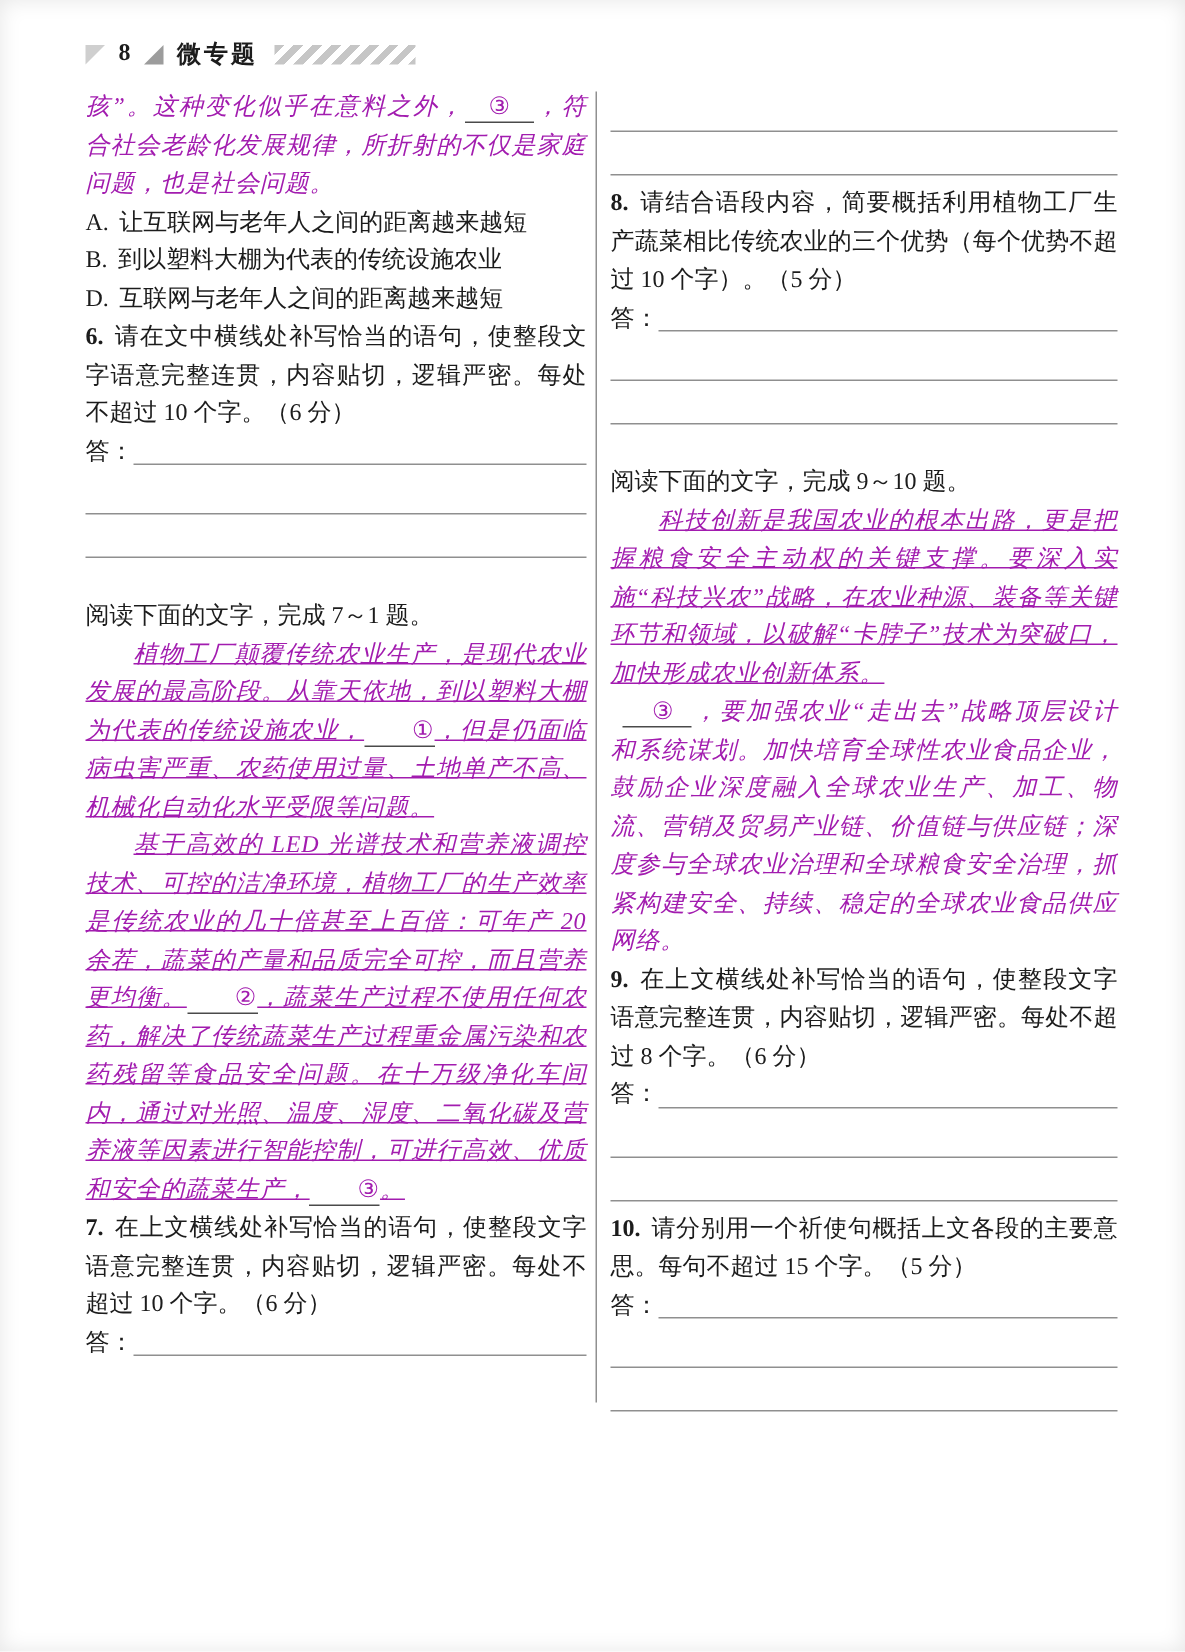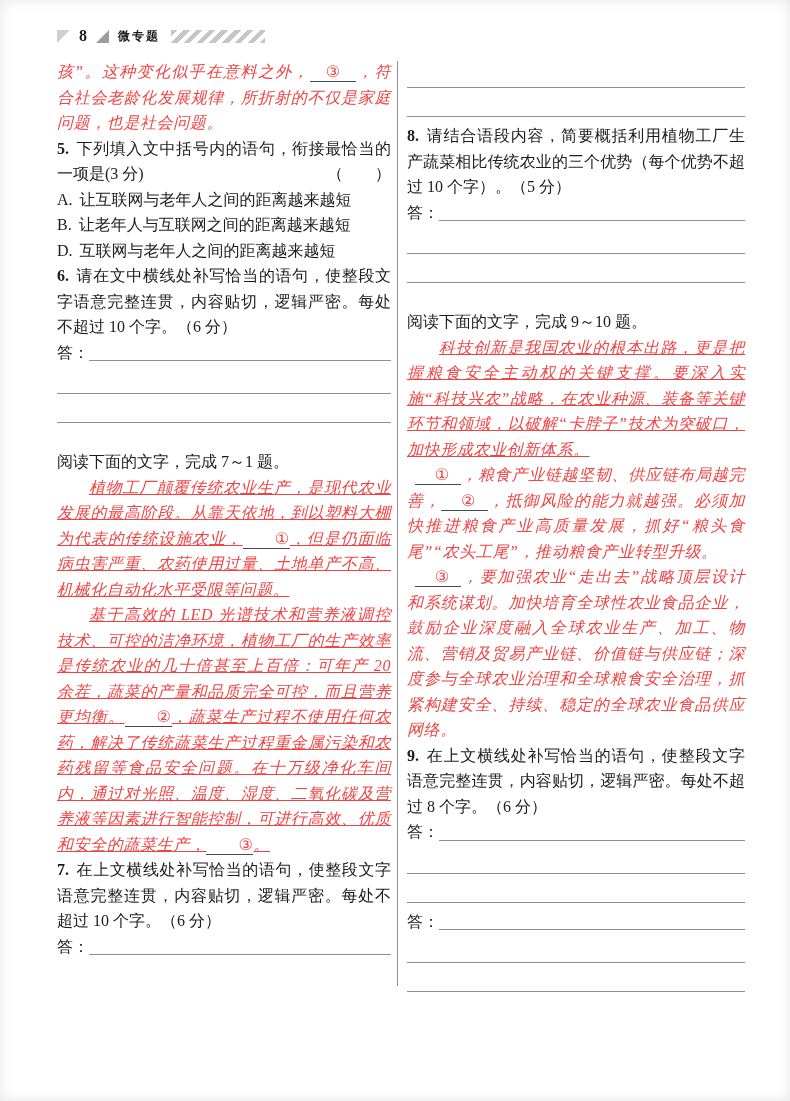--- a/index.html
+++ b/index.html
@@ -25,21 +25,21 @@
     width:0; height:0;
     border-top:13px solid #cfcfcf;
     border-right:13px solid transparent;
   }
   .tri-dark {
     width:0; height:0;
     border-bottom:13px solid #9c9c9c;
     border-left:13px solid transparent;
   }
   .page-num { font-weight:700; font-size:16px; }
-  .section-title { font-weight:700; font-size:12px; letter-spacing:2px; }
+  .section-title { font-weight:700; font-size:16px; letter-spacing:2px; }
   .hatch {
     width:94px; height:13px; margin-left:2px;
     background: repeating-linear-gradient(135deg,#c6c6c6 0 4.5px,transparent 4.5px 9px);
   }
   
   .columns {
     display:flex;
     padding:0 44px 0 57px;
     align-items:stretch;
   }
@@ -47,21 +47,21 @@
   .col-right { width:338px; }
   .divider {
     width:1px; background:#909090;
     margin:2px 9px 6px 6px;
   }
   
   p { margin:0; font-size:16px; line-height:25.5px; text-align:justify; }
   .kai {
     font-style:italic;
     letter-spacing:0.6px;
-    color:#ef4444;
+    color:#a21caf;
   }
   .indent { text-indent:2em;text-decoration:underline; }
   .indent-sm { text-indent:0.5em; }
   .q .qnum { font-weight:700; margin-right:7px; }
   .bracket { float:right; }
   .opt .optlabel { margin-right:7px; }
   .reading { margin-top:26px; }
   .blank {
     display:inline-block;
     min-width:2.9em;
@@ -90,25 +90,22 @@
     <span class="hatch"></span>
   </div>
 
   <div class="columns">
 
     <div class="col">
 
       <p class="kai"><span>孩”。这种变化似乎在意料之外，</span><span class="blank">③</span><span>，符合社会老龄化发展规律，所折射的不仅是家庭问题，也是社会问题。</span></p>
 
       <div>
-        <p class="q">
-          <span class="qnum">5.</span><span>下列填入文中括号内的语句，衔接最恰当的一项是(3 分)</span><span class="bracket">（　　）</span>
-        </p>
         <p class="opt"><span class="optlabel">A.</span><span>让互联网与老年人之间的距离越来越短</span></p>
-        <p class="opt"><span class="optlabel">B.</span><span>让老年人与互联网之间的距离越来越短</span></p>
+        <p class="opt"><span class="optlabel">B.</span><span>到以塑料大棚为代表的传统设施农业</span></p>
         <p class="opt"><span class="optlabel">D.</span><span>互联网与老年人之间的距离越来越短</span></p>
       </div>
 
       <div>
         <p class="q">
           <span class="qnum">6.</span><span>请在文中横线处补写恰当的语句，使整段文字语意完整连贯，内容贴切，逻辑严密。每处不超过 10 个字。（6 分）</span>
         </p>
         <div class="ans-row">
           <span class="ans-label">答：</span>
           <span class="ans-fill"></span>
@@ -151,36 +148,38 @@
           <span class="ans-label">答：</span>
           <span class="ans-fill"></span>
         </div>
         <div class="ans-line"></div>
         <div class="ans-line"></div>
       </div>
 
       <p class="reading">阅读下面的文字，完成 9～10 题。</p>
 
       <p class="kai indent"><span>科技创新是我国农业的根本出路，更是把握粮食安全主动权的关键支撑。要深入实施“科技兴农”战略，在农业种源、装备等关键环节和领域，以破解“卡脖子”技术为突破口，加快形成农业创新体系。</span></p>
-      <p class="kai indent-sm"><span class="blank">①</span><span>，粮食产业链越坚韧、供应链布局越完善，</span><span class="blank">②</span><span>，抵御风险的能力就越强。必须加快推进粮食产业高质量发展，抓好“粮头食尾”“农头工尾”，推动粮食产业转型升级。</span></p>
       <p class="kai indent-sm"><span class="blank">③</span><span>，要加强农业“走出去”战略顶层设计和系统谋划。加快培育全球性农业食品企业，鼓励企业深度融入全球农业生产、加工、物流、营销及贸易产业链、价值链与供应链；深度参与全球农业治理和全球粮食安全治理，抓紧构建安全、持续、稳定的全球农业食品供应网络。</span></p>
 
       <div>
         <p class="q">
           <span class="qnum">9.</span><span>在上文横线处补写恰当的语句，使整段文字语意完整连贯，内容贴切，逻辑严密。每处不超过 8 个字。（6 分）</span>
         </p>
         <div class="ans-row">
           <span class="ans-label">答：</span>
           <span class="ans-fill"></span>
         </div>
         <div class="ans-line"></div>
         <div class="ans-line"></div>
       </div>
 
       <div class="mt6">
+        <p class="q">
+          <span class="qnum">10.</span><span>请分别用一个祈使句概括上文各段的主要意思。每句不超过 15 个字。（5 分）</span>
+        </p>
         <div class="ans-row">
           <span class="ans-label">答：</span>
           <span class="ans-fill"></span>
         </div>
         <div class="ans-line"></div>
         <div class="ans-line"></div>
       </div>
 
     </div>
   </div>

